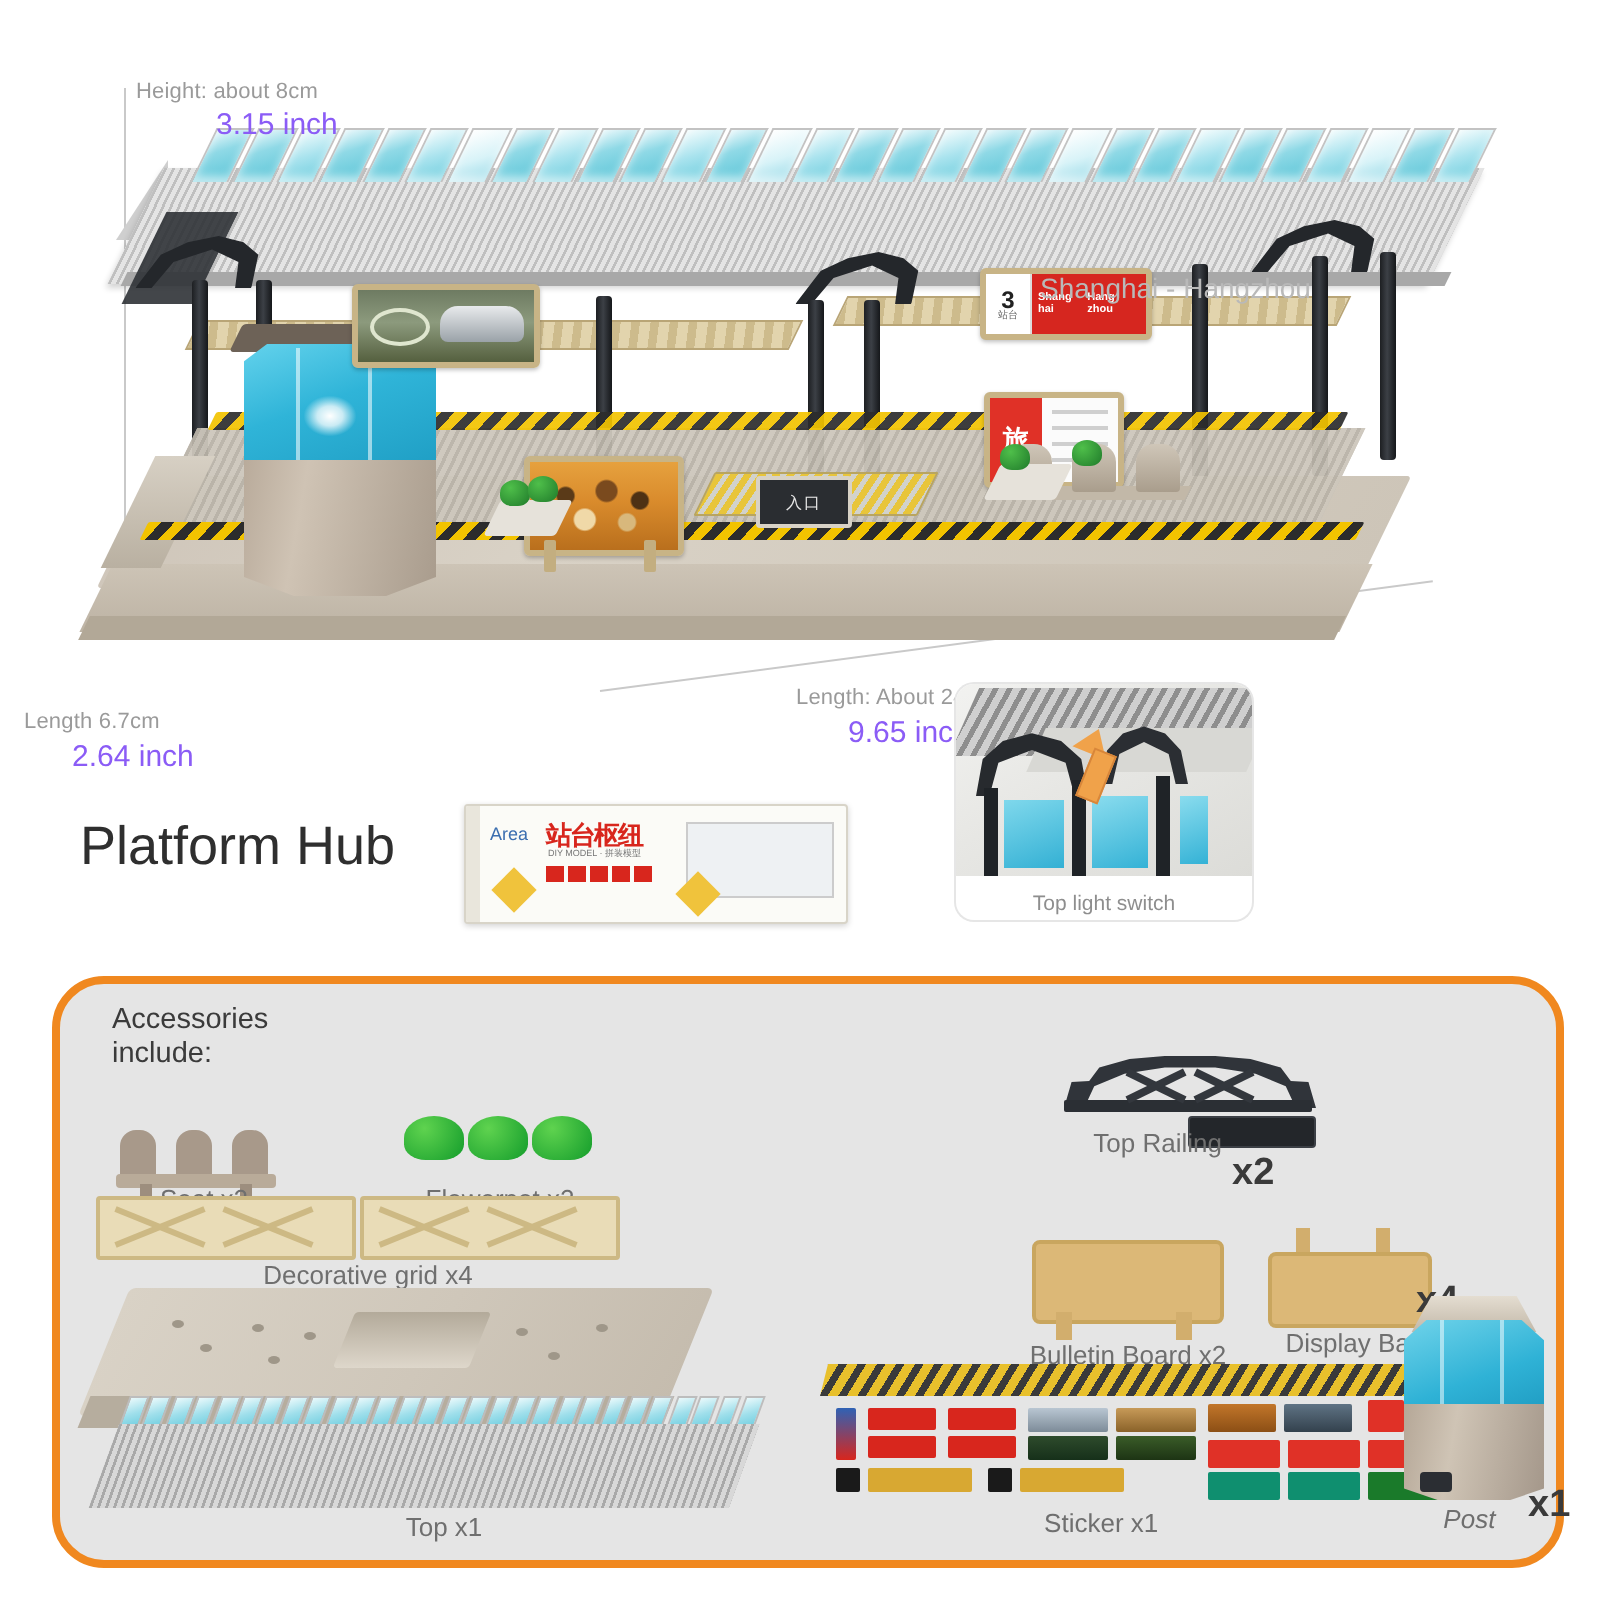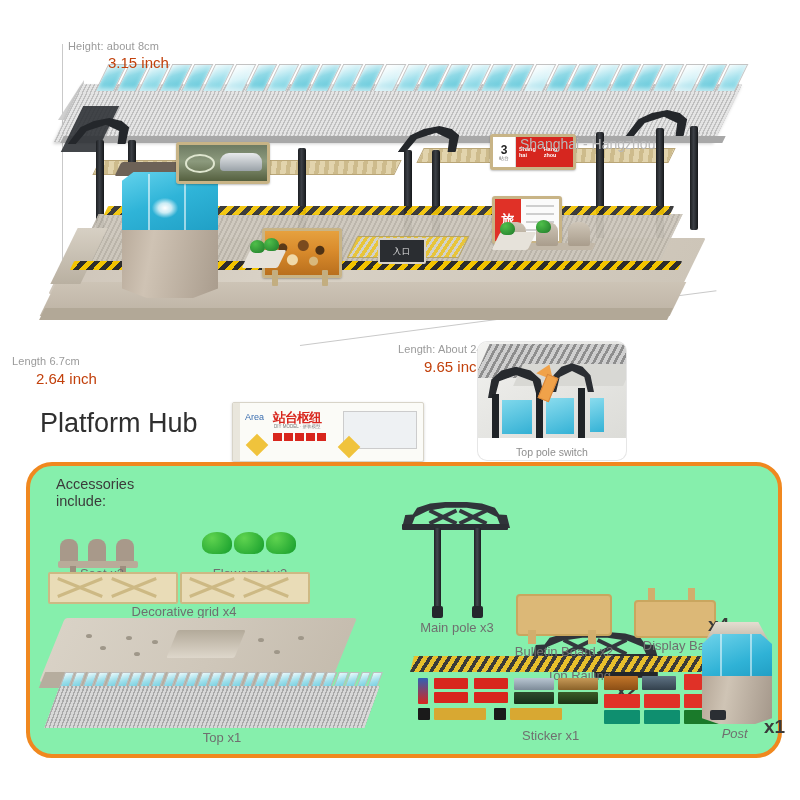--- a/index.html
+++ b/index.html
@@ -7,21 +7,21 @@
     width:800px;height:800px;background:#ffffff;
     font-family:"Liberation Sans", sans-serif;
     overflow:hidden;position:relative;
   }
   #page{position:relative;width:800px;height:800px;}
 
   
   .abs{position:absolute;}
   .nowrap{white-space:nowrap;}
   .dim-gray{color:#9a9a9a;font-size:11px;letter-spacing:.1px;}
-  .dim-black{color:#c2410c;font-size:15px;font-weight:500;}
+  .dim-black{color:#8b5cf6;font-size:15px;font-weight:500;}
 
   
   .hero{position:absolute;left:0;top:0;width:800px;height:390px;}
 
   
   .gl{position:absolute;background:#c9c9c9;}
   .gl-v{width:1px;}
   .gl-diag{position:absolute;height:1px;background:#c9c9c9;transform-origin:left center;}
 
   
@@ -248,22 +248,22 @@
     box-shadow:0 0 0 1px #e6e6e6;
   }
   .inset .ph{position:absolute;left:0;top:0;right:0;bottom:22px;overflow:hidden;}
   .inset .lbl{
     position:absolute;left:0;right:0;bottom:2px;text-align:center;
     color:#8e8e8e;font-size:10.5px;
   }
 
   
   .panel{
-    position:absolute;left:26px;top:462px;width:748px;height:288px;
-    border:4px solid #f0881f;border-radius:26px;background:#86efac;
+    position:absolute;left:26px;top:488px;width:748px;height:288px;
+    border:4px solid #f0881f;border-radius:26px;background:#e5e5e5;
   }
   .acc-title{position:absolute;left:26px;top:10px;color:#3b3b3b;font-size:14.5px;line-height:1.15;}
 
   .item{position:absolute;}
   .item .lab{position:absolute;left:50%;transform:translateX(-50%);
              white-space:nowrap;color:#6f6f6f;font-size:13px;}
   .xbig{position:absolute;font-size:19px;font-weight:bold;color:#3a3a3a;}
 
   
   .p-seat .bar{position:absolute;left:0;bottom:16px;width:80px;height:7px;background:#b9ab99;border-radius:2px;}
@@ -529,21 +529,21 @@
       <div class="abs" style="left:72px;top:20px;width:44px;height:30px;background:#2b2e33;clip-path:polygon(0% 100%,8% 44%,26% 16%,50% 4%,74% 16%,92% 44%,100% 100%,86% 100%,78% 50%,50% 30%,22% 50%,14% 100%);"></div>
       <div class="abs" style="left:14px;top:52px;width:7px;height:44px;background:#1f2327;"></div>
       <div class="abs" style="left:58px;top:48px;width:7px;height:48px;background:#1f2327;"></div>
       <div class="abs" style="left:100px;top:46px;width:7px;height:50px;background:#1f2327;"></div>
       <div class="abs" style="left:24px;top:58px;width:30px;height:34px;background:linear-gradient(160deg,#7fd8ec,#33b0d4);"></div>
       <div class="abs" style="left:68px;top:56px;width:28px;height:36px;background:linear-gradient(160deg,#8adcee,#34b2d6);"></div>
       <div class="abs" style="left:112px;top:56px;width:14px;height:34px;background:linear-gradient(160deg,#8adcee,#34b2d6);"></div>
       <div class="abs" style="left:60px;top:22px;width:0;height:0;border-left:9px solid transparent;border-right:9px solid transparent;border-bottom:13px solid #f0a24a;transform:rotate(22deg);"></div>
       <div class="abs" style="left:64px;top:33px;width:10px;height:24px;background:#f0a24a;border:1px solid #d8863a;transform:rotate(22deg);"></div>
     </div>
-    <div class="lbl">Top pole switch</div>
+    <div class="lbl">Top light switch</div>
   </div>
 
 
   <div class="hubtitle">Platform Hub</div>
 
   <div class="box">
     <div class="strip"></div>
     <div class="ttl">Area</div>
     <div class="cn">站台枢纽</div>
     <div class="sub">DIY MODEL ·  拼装模型</div>
@@ -581,33 +581,20 @@
       <div class="grn" style="left:36px;"></div>
       <div class="grn" style="left:68px;"></div>
       <div class="box2"></div>
 
       <div class="ft" style="left:12px;"></div>
       <div class="ft" style="left:78px;"></div>
       <div class="lab" style="top:56px;">Flowerpot x2</div>
     </div>
 
 
-    <div class="item trusspart" style="left:372px;top:36px;width:110px;height:130px;">
-      <div class="tr-top" style="width:108px;"></div>
-      <div class="tr-bar" style="top:22px;width:106px;"></div>
-      <div class="tr-x" style="left:26px;top:13px;width:30px;transform:rotate(26deg);"></div>
-      <div class="tr-x" style="left:26px;top:13px;width:30px;transform:rotate(-26deg);"></div>
-      <div class="tr-x" style="left:56px;top:13px;width:30px;transform:rotate(26deg);"></div>
-      <div class="tr-x" style="left:56px;top:13px;width:30px;transform:rotate(-26deg);"></div>
-      <div class="tr-leg" style="left:32px;top:26px;height:80px;"></div>
-      <div class="tr-leg" style="left:72px;top:26px;height:80px;"></div>
-      <div class="tr-foot" style="left:30px;top:104px;"></div>
-      <div class="tr-foot" style="left:70px;top:104px;"></div>
-      <div class="lab" style="top:118px;">Main pole x3</div>
-    </div>
 
     <div class="item trusspart" style="left:502px;top:36px;width:130px;height:86px;">
       <div class="tr-top" style="width:126px;"></div>
       <div class="tr-bar" style="top:22px;width:124px;"></div>
       <div class="tr-x" style="left:30px;top:13px;width:32px;transform:rotate(26deg);"></div>
       <div class="tr-x" style="left:30px;top:13px;width:32px;transform:rotate(-26deg);"></div>
       <div class="tr-x" style="left:64px;top:13px;width:32px;transform:rotate(26deg);"></div>
       <div class="tr-x" style="left:64px;top:13px;width:32px;transform:rotate(-26deg);"></div>
       <div class="tr-blk" style="left:62px;top:30px;width:62px;"></div>
       <div class="lab" style="top:36px;left:36%;">Top Railing</div>

